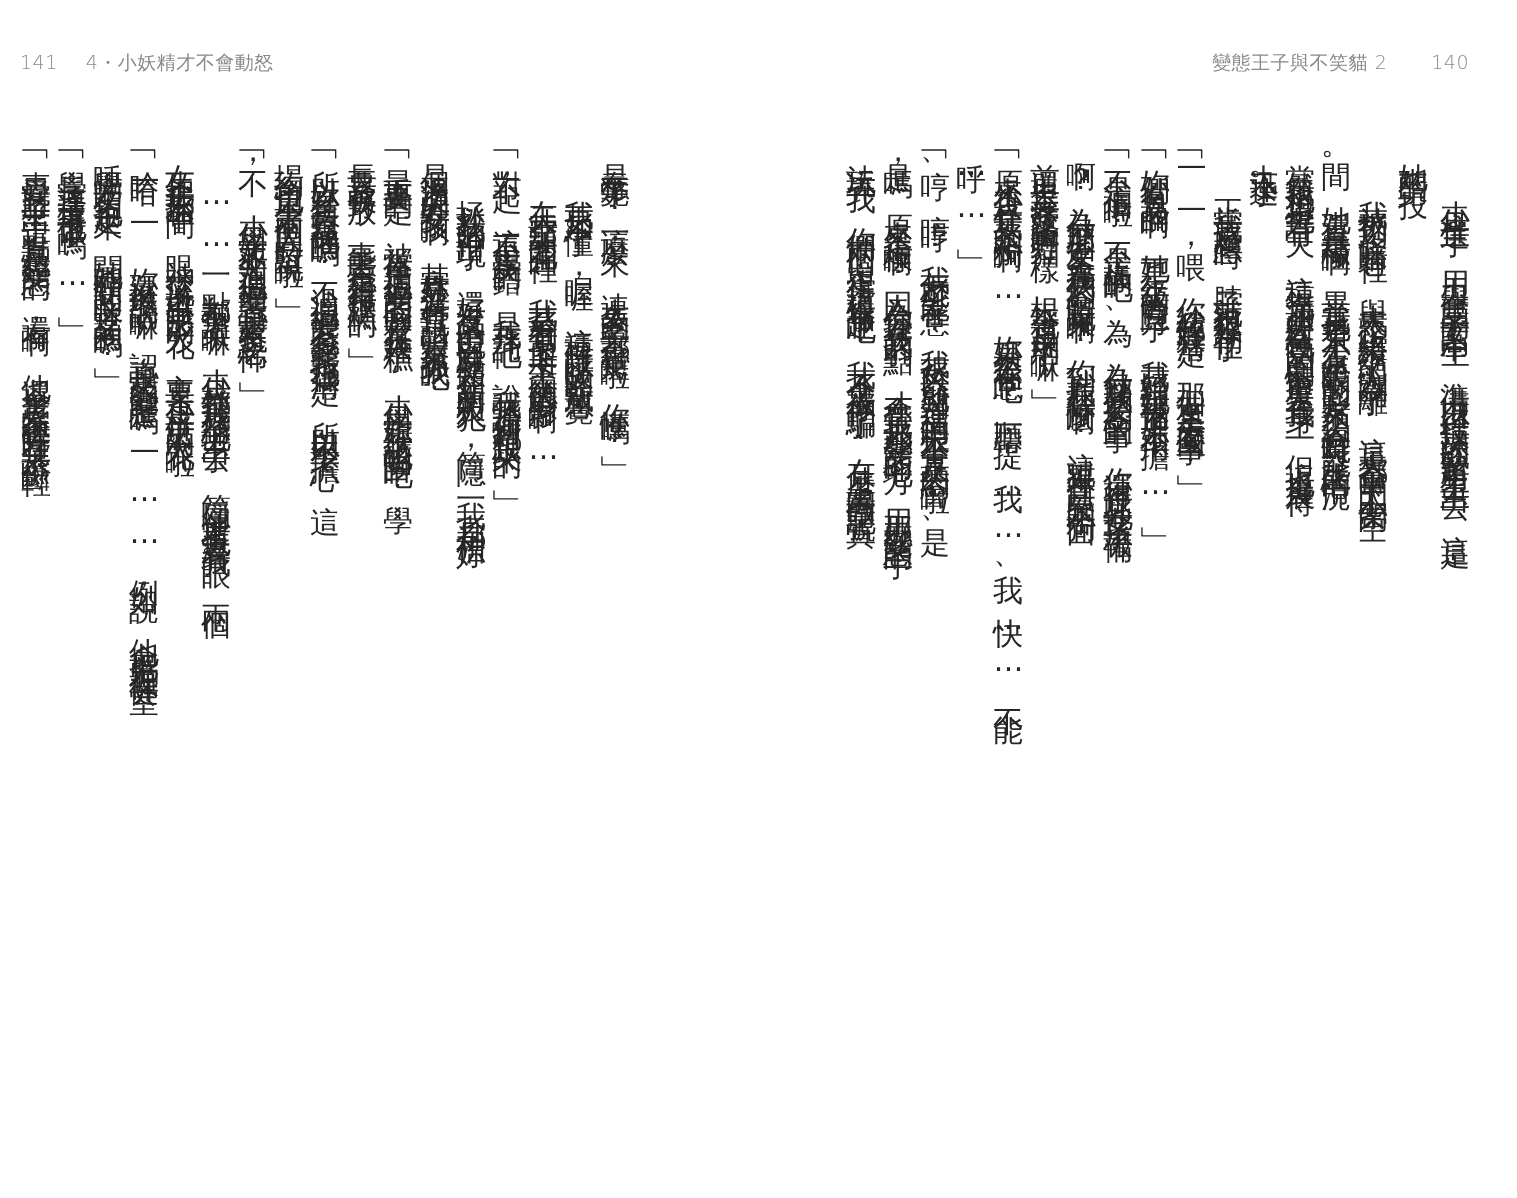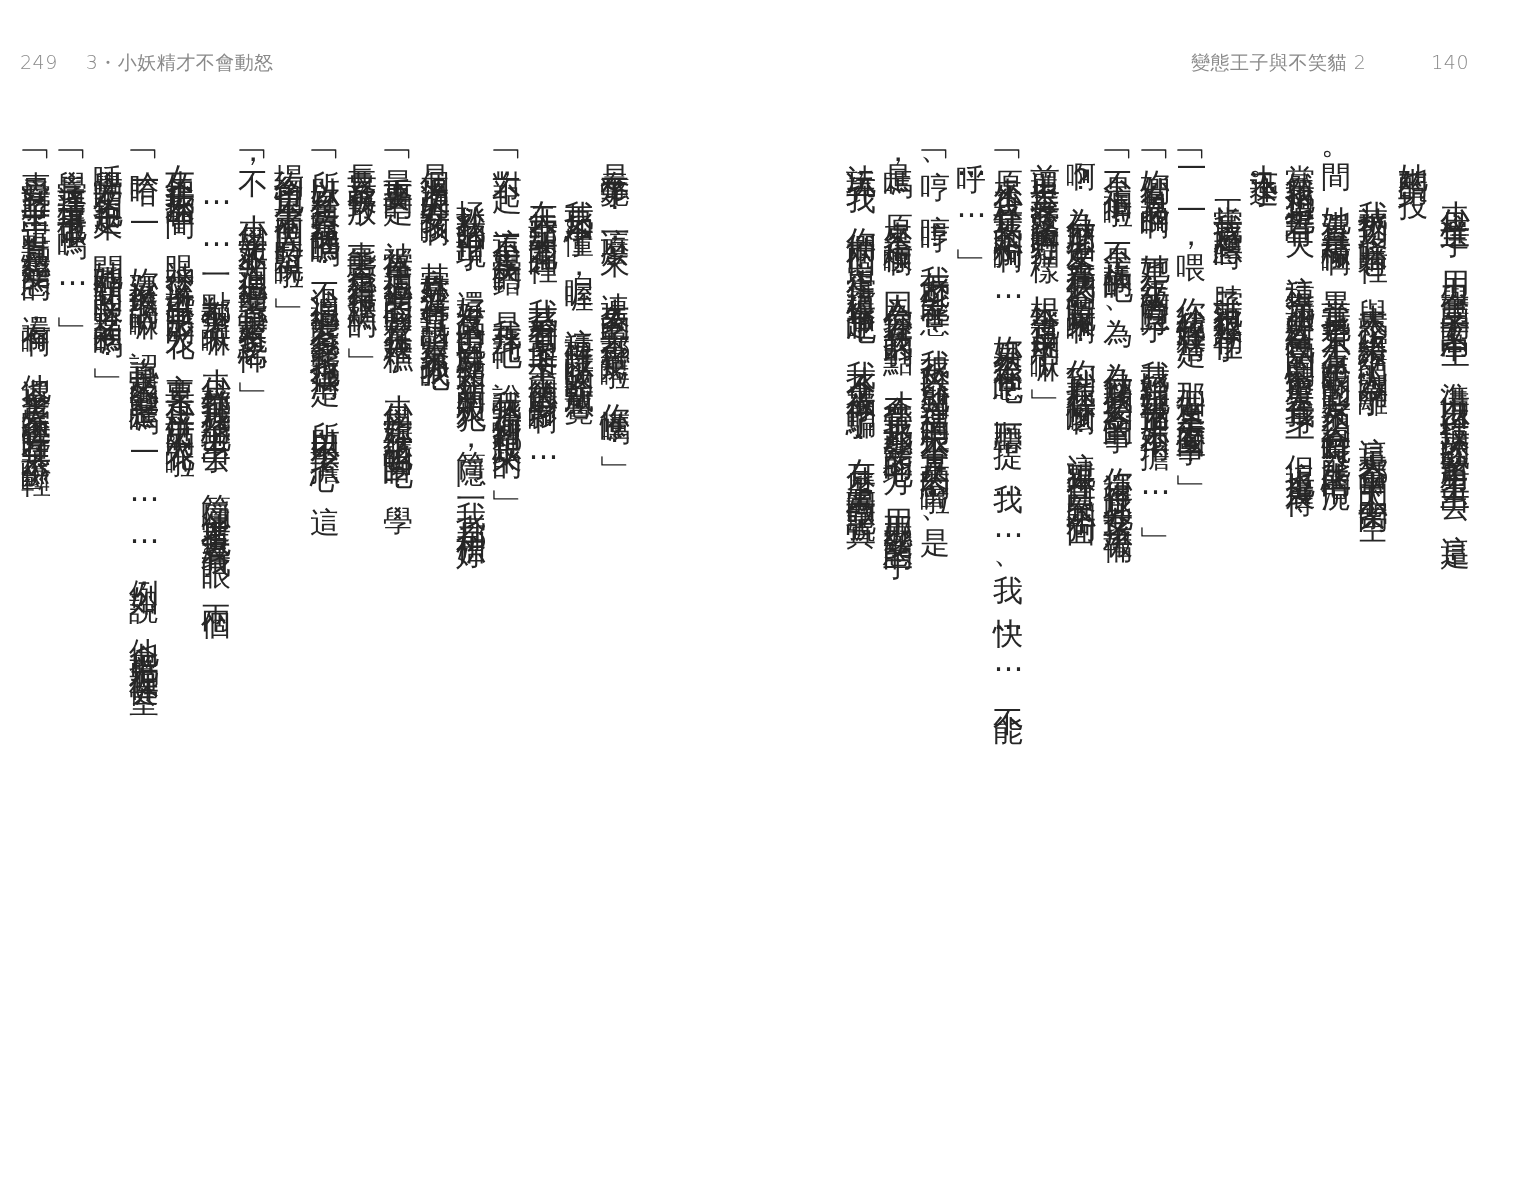--- a/index.html
+++ b/index.html
@@ -8,36 +8,36 @@
     font-family: "DejaVu Sans", "Liberation Sans", sans-serif; color: #2a2a2a;
   }
   .header {
     position: absolute; top: 50px; font-size: 19px; color: #8a8a8a; letter-spacing: 0.5px;
     font-family: "DejaVu Sans", sans-serif; font-weight: 300;
   }
   .header .num { margin: 0 26px; }
   .hdr-left { left: 20px; }
   .hdr-left .num { margin-left: 0; margin-right: 28px; }
   .hdr-right { right: 48px; }
-  .hdr-right .num { margin-right: 0; margin-left: 65px; }
+  .hdr-right .num { margin-right: 0; margin-left: 44px; }
   .page { position: absolute; top: 0; height: 1198px; }
   .col {
     position: absolute; top: 140px;
     writing-mode: vertical-rl; text-orientation: upright;
     font-size: 30px; line-height: 36px; letter-spacing: 6.8px;
     white-space: nowrap; color: #262626;
     font-family: "DejaVu Sans", sans-serif;
   }
   .col.indent { top: 176px; }
 </style>
 </head>
 <body>
 
 <div class="header hdr-left">
-  <span class="num">249</span><span>3・小妖精才不會動怒</span>
+  <span class="num">141</span><span>4・小妖精才不會動怒</span>
 </div>
 <div class="header hdr-right">
   <span>變態王子與不笑貓 2</span><span class="num">140</span>
 </div>
 
 <div id="right-page" class="page" style="left:758px;width:759px;">
     <div class="col indent" style="left: 679px;">小豆梓選手，用力舉高雙手的女高中生，準備以田徑投鍊球的姿勢將男生丟出去，這是</div>
     <div class="col" style="left: 637px;">她的第一投。</div>
     <div class="col indent" style="left: 597px;">我被扔到一條暗巷裡，與大馬路上絡繹不絕的人潮隔離了，這是大都會中的人工密閉空</div>
     <div class="col" style="left: 560px;">間。她還真是積極啊。畢竟我也看了不少有年齡限制的影片來預習約會時可能發生的情況，</div>

